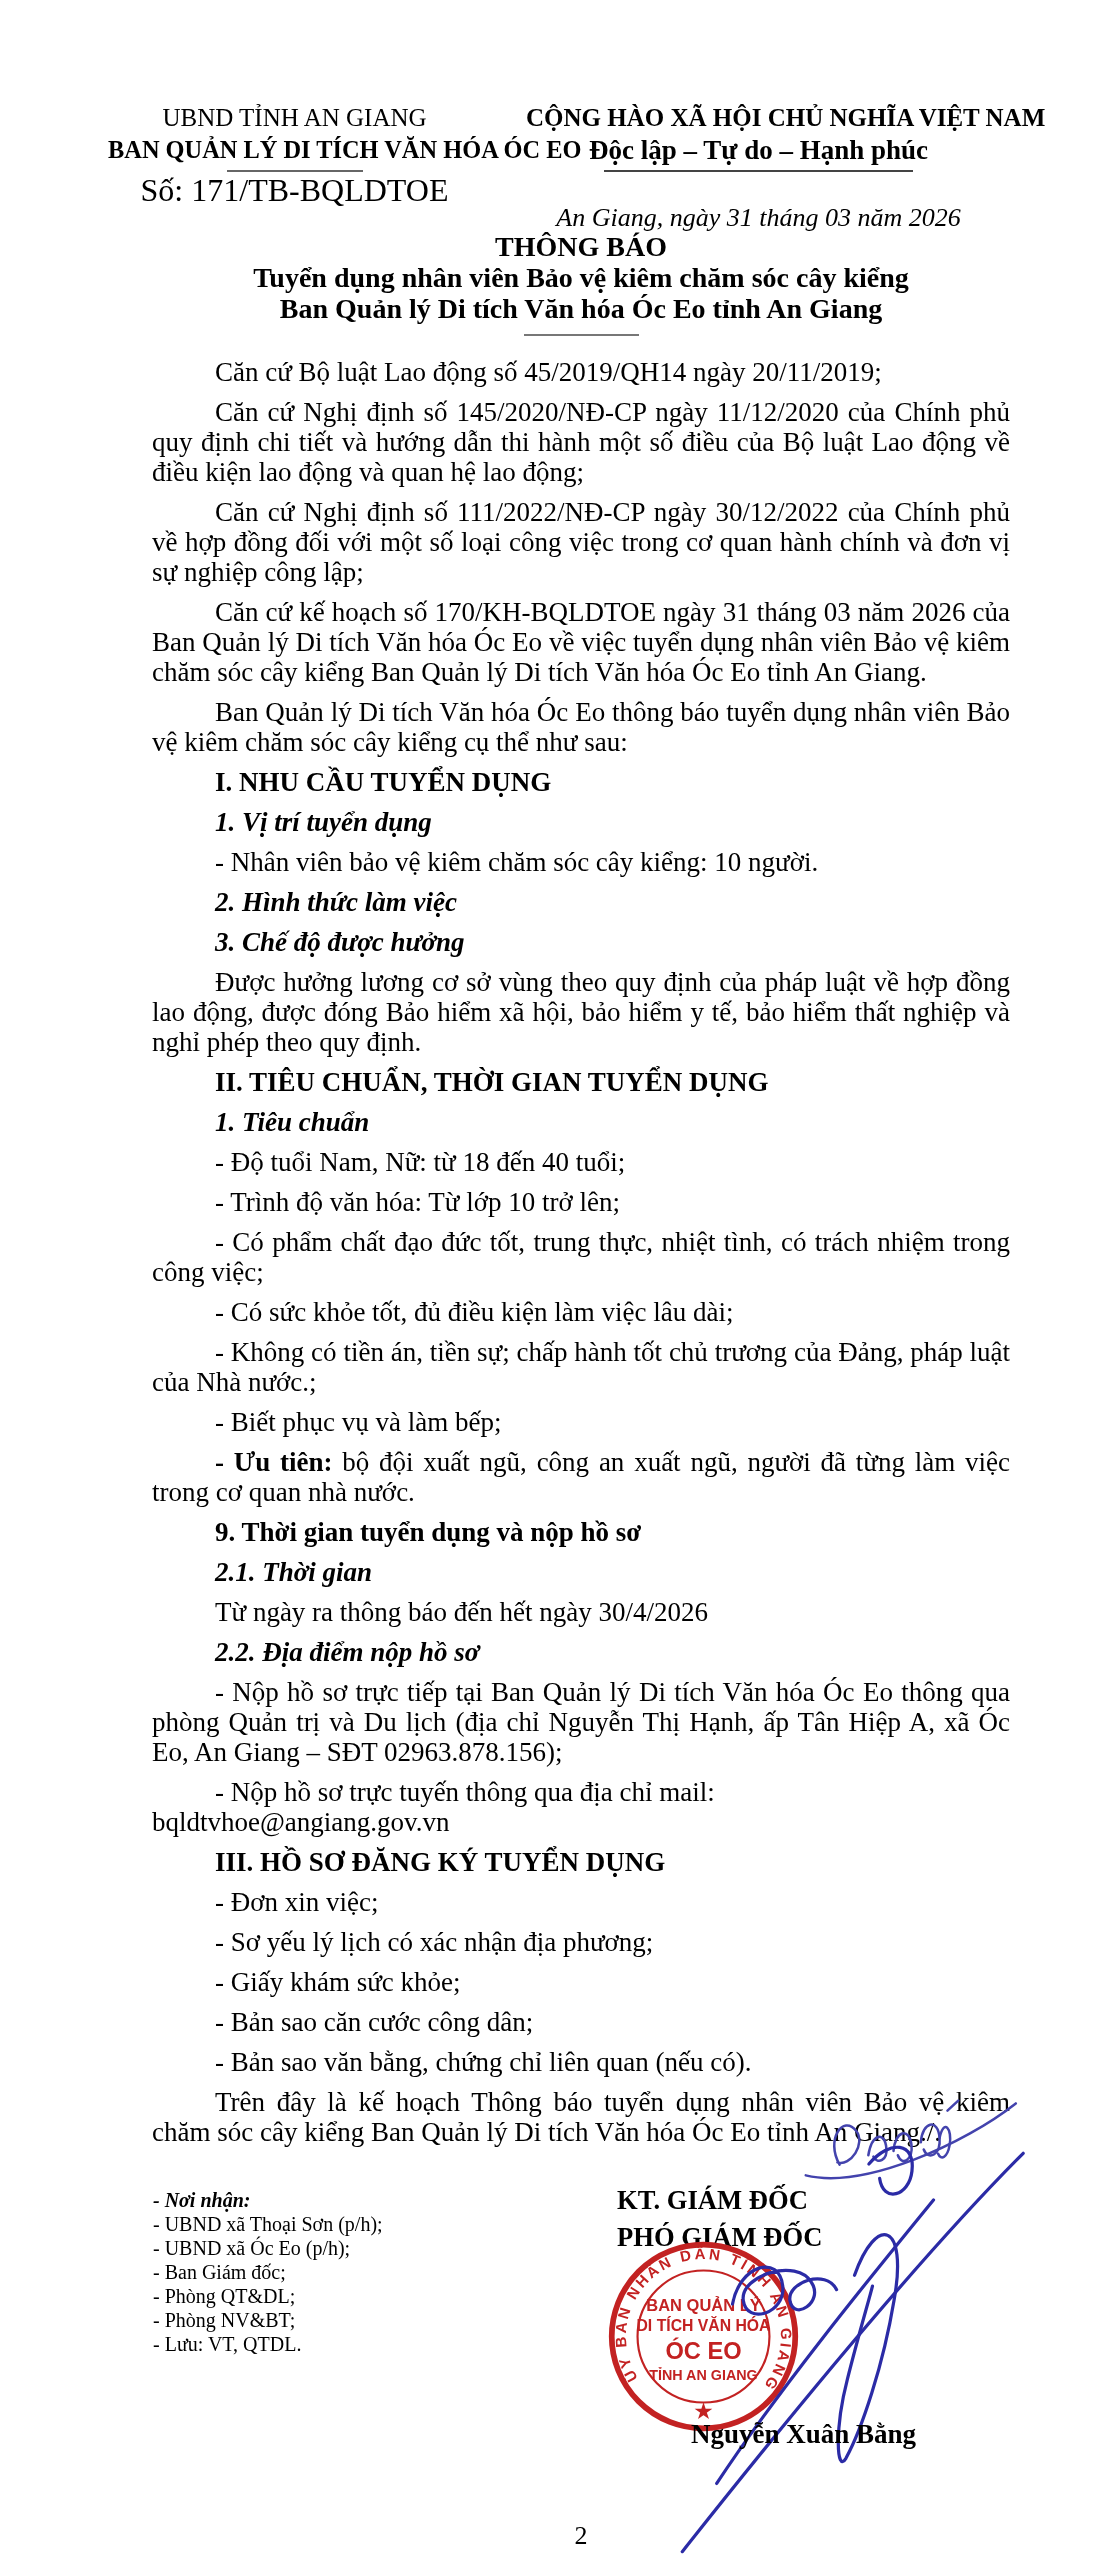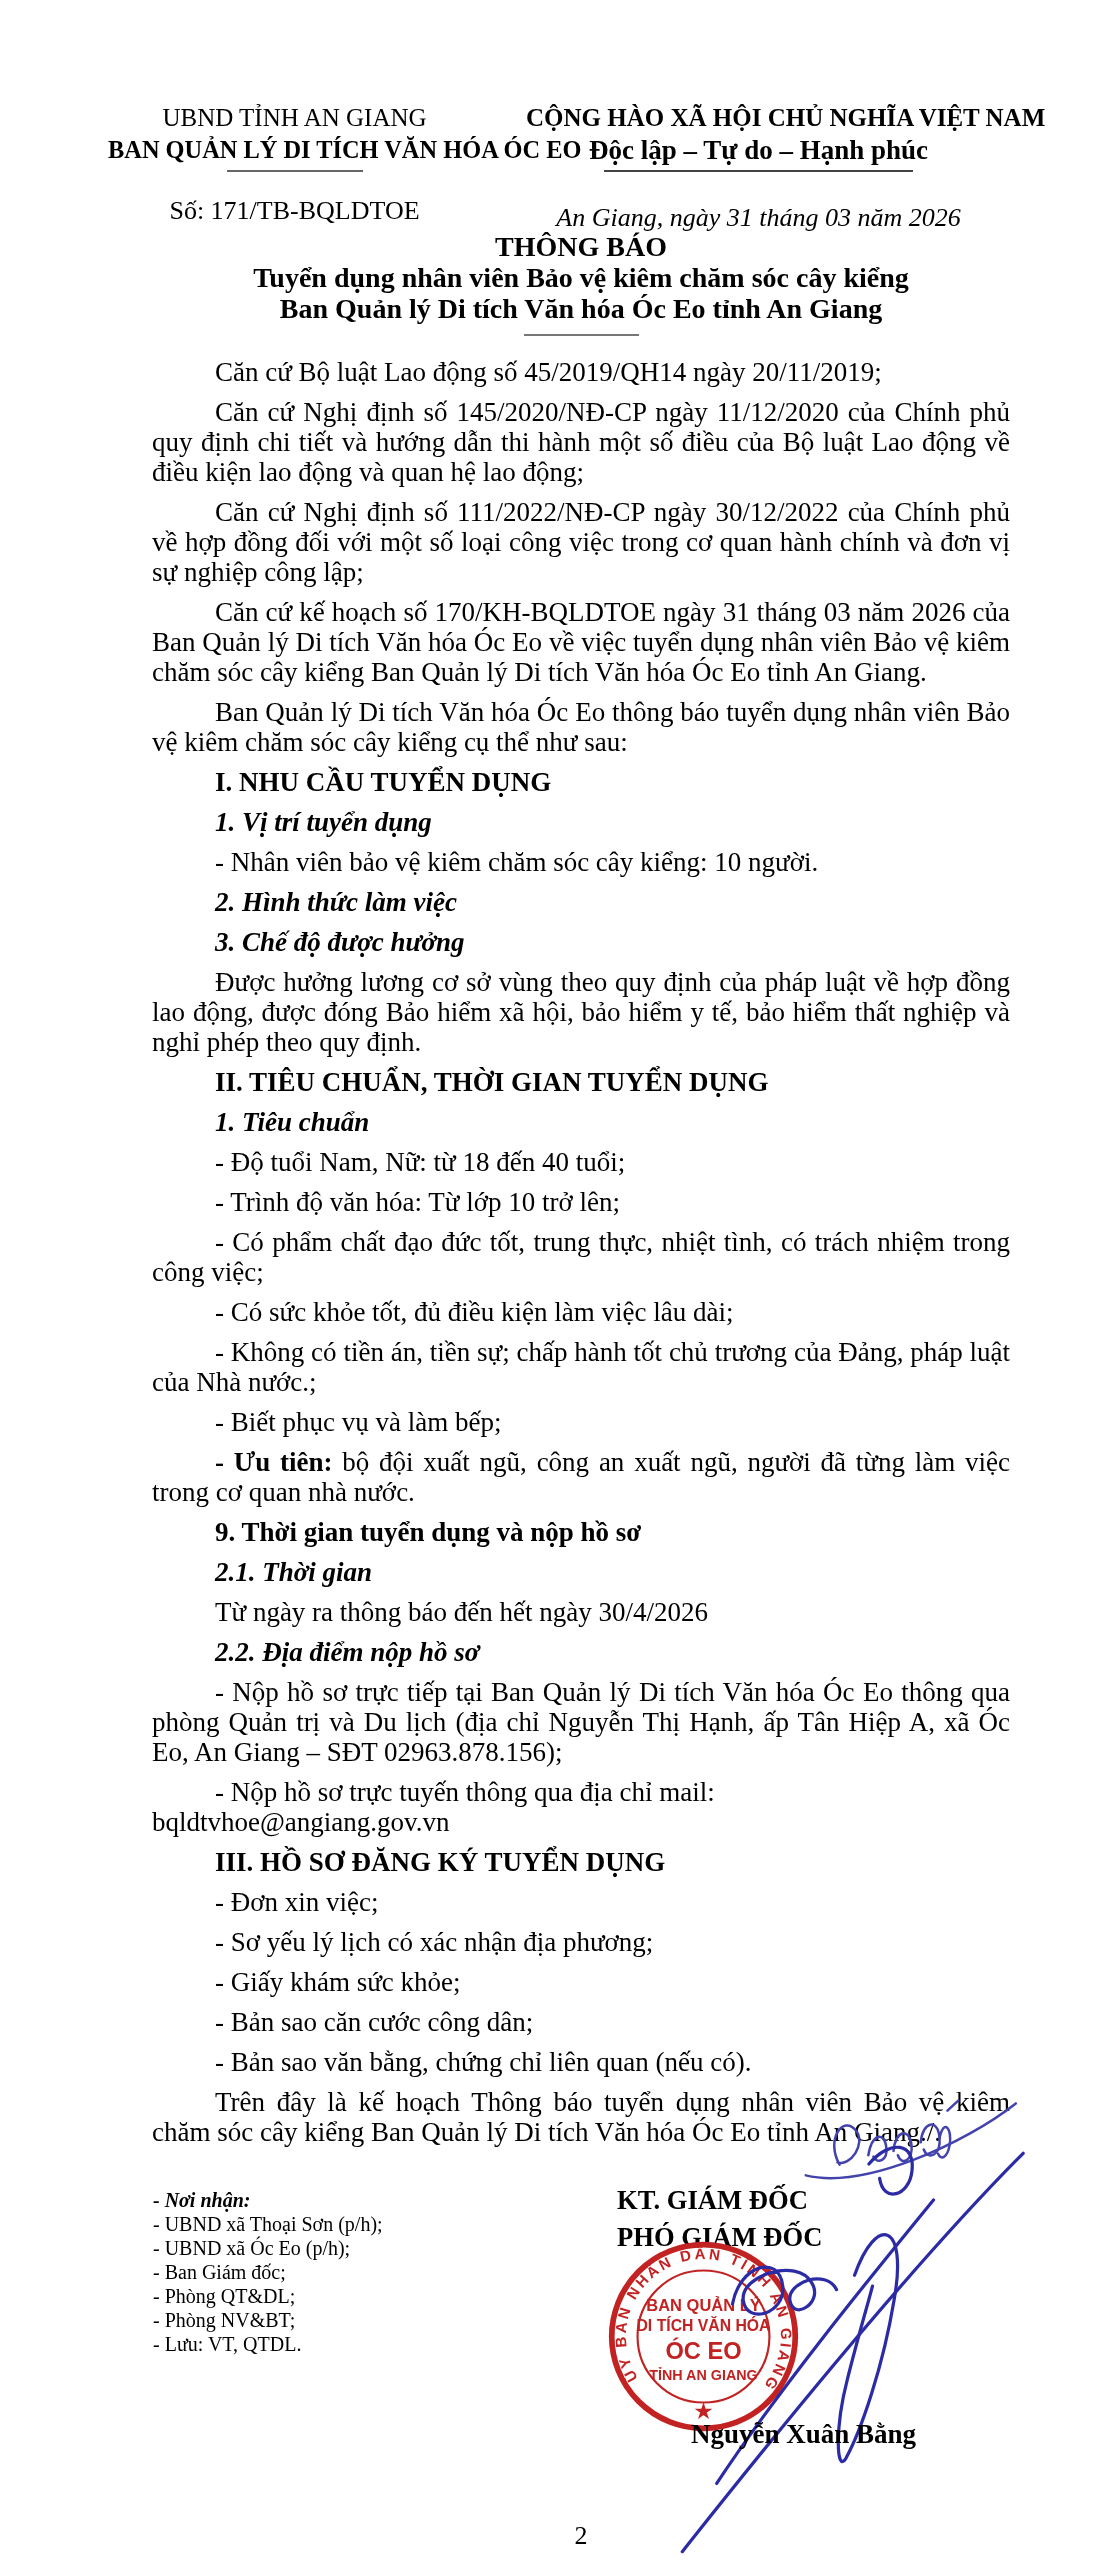--- a/index.html
+++ b/index.html
@@ -10,21 +10,21 @@
   .hdr{position:absolute;top:102px;left:108px;width:883px;display:flex;justify-content:space-between;}
   .hdr-col{text-align:center;}
   .hdr-left{width:373px;}
   .hdr-right{width:465px;}
   .hl1{font-size:25px;line-height:32px;white-space:nowrap;}
   .hl2{font-size:24.4px;line-height:32px;font-weight:bold;white-space:nowrap;}
   .hr1{font-size:25px;line-height:32px;font-weight:bold;white-space:nowrap;}
   .hr2{font-size:27px;line-height:33px;font-weight:bold;white-space:nowrap;}
   .rule-l{width:136px;border-top:2.2px solid #666;margin:4.3px auto 0;}
   .rule-r{width:309px;border-top:2.2px solid #444;margin:2.9px auto 0;}
-  .docnum{margin-top:24px;font-size:26px;white-space:nowrap;}
+  .docnum{margin-top:0;font-size:32px;white-space:nowrap;}
   .dateline{margin-top:31px;font-size:26px;font-style:italic;white-space:nowrap;}
 
   
   .title{position:absolute;top:231px;left:152px;width:858px;text-align:center;
          font-weight:bold;font-size:28px;line-height:31px;}
   .title-rule{width:115px;border-top:2.2px solid #777;margin:10px auto 0;}
 
   
   .doc-body{position:absolute;top:357px;left:152px;width:858px;font-size:27px;line-height:30px;}
   .doc-body p{margin:0 0 10px;text-indent:63px;}

